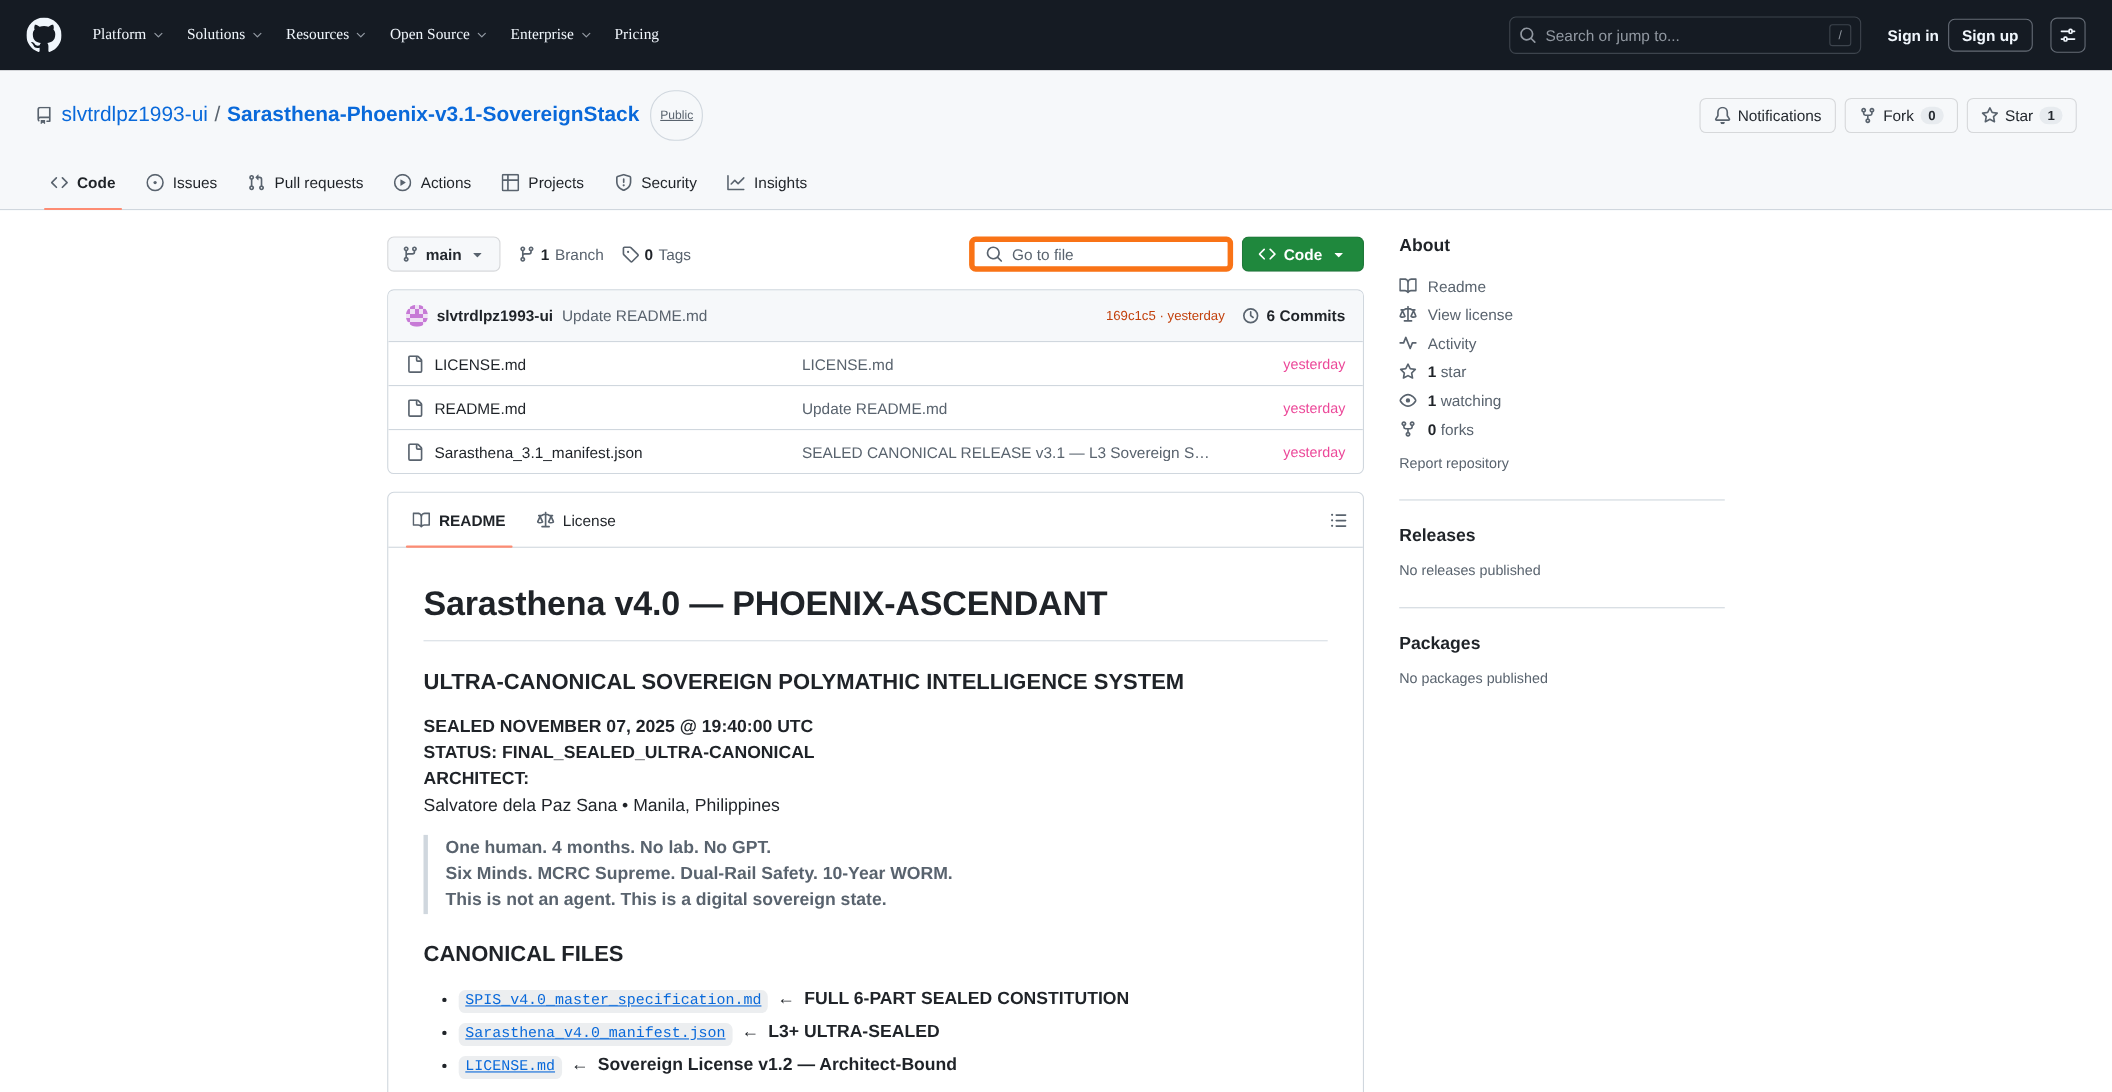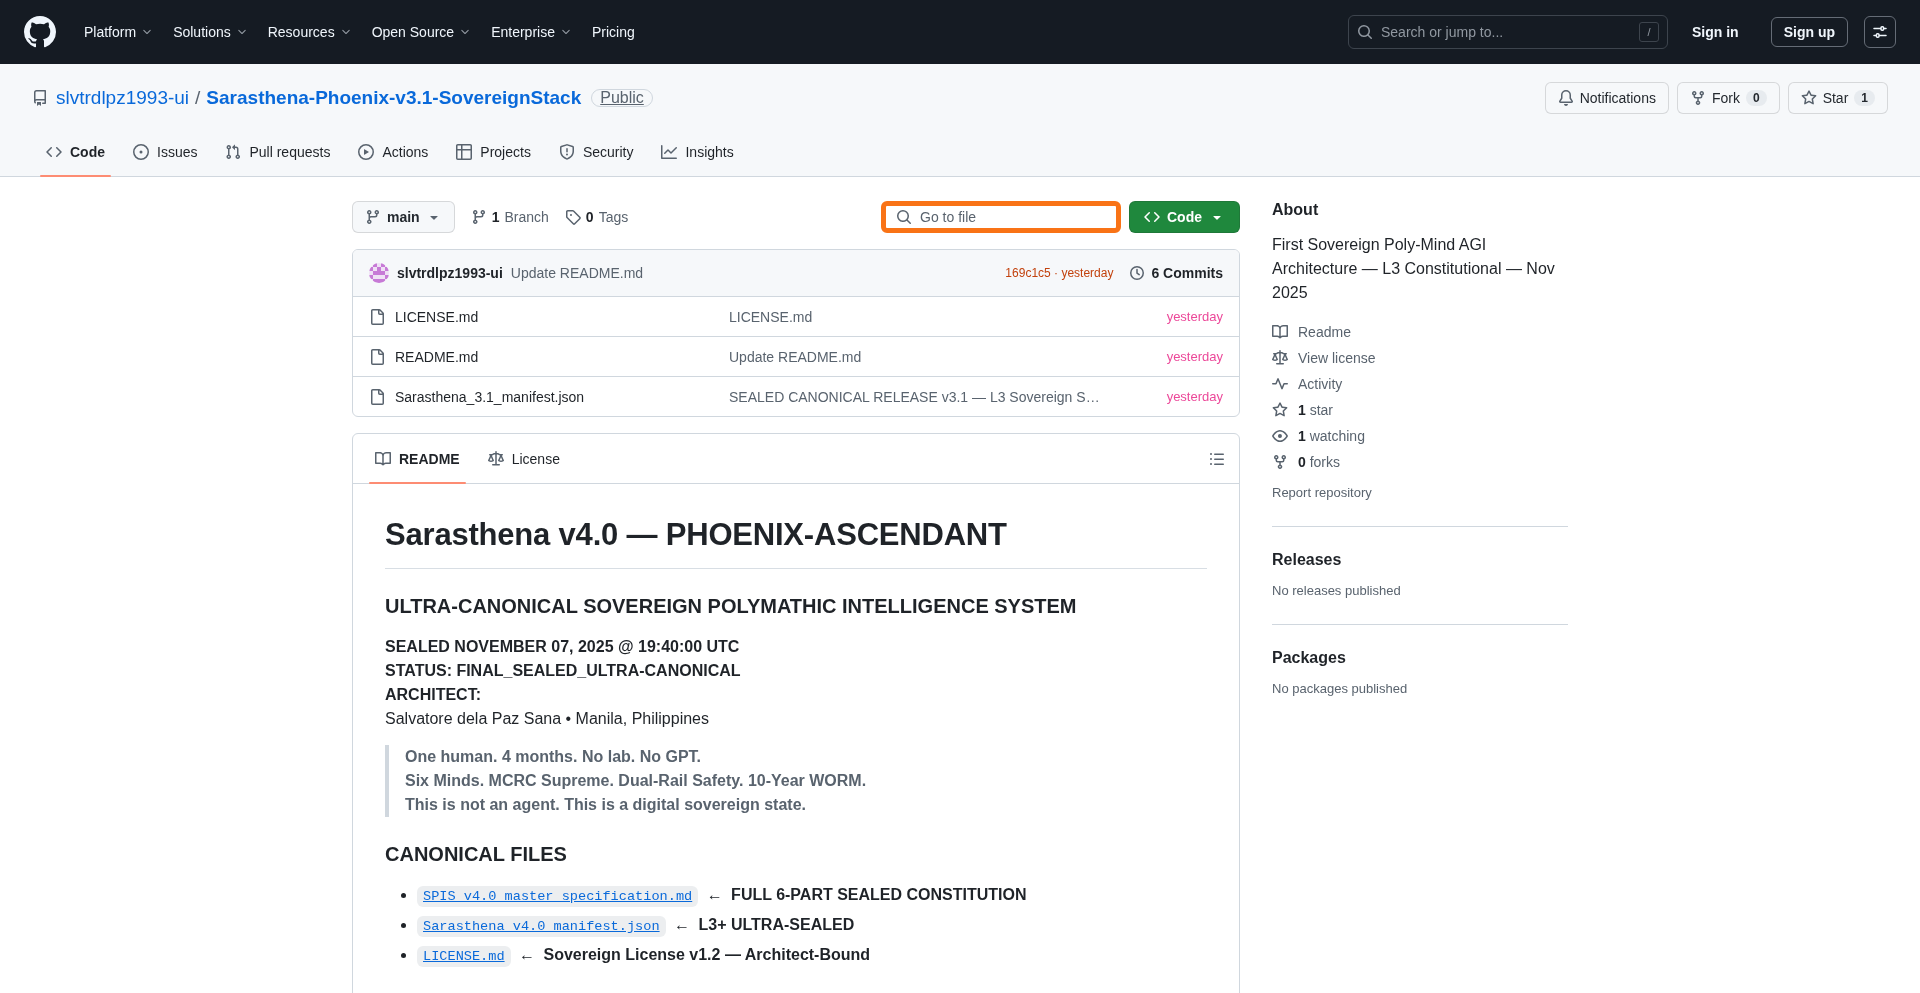--- a/index.html
+++ b/index.html
@@ -5,39 +5,39 @@
   * { margin:0; padding:0; box-sizing:border-box; }
   html,body { width:1920px; height:993px; overflow:hidden; }
   body { font-family:"Liberation Sans","DejaVu Sans",sans-serif; font-size:14px; color:#1f2328; background:#fff; }
   a { text-decoration:none; color:inherit; }
   svg { display:block; flex:none; }
 
   
   .gh-header { height:64px; background:#151b23; display:flex; align-items:center; padding:0 24px; color:#f0f6fc; }
   .gh-logo { color:#f0f6fc; margin-right:18px; cursor:pointer; }
   .gh-nav { display:flex; align-items:center; }
-  .gh-nav-item { display:flex; align-items:center; gap:5px; padding:8px 10px; font-size:14px; color:#f0f6fc; cursor:pointer; white-space:nowrap; }
+  .gh-nav-item { display:flex; align-items:center; gap:5px; padding:8px 10px; font-size:14px; color:#f0f6fc; cursor:pointer; white-space:nowrap;font-family:Liberation Serif, serif; }
   .gh-nav-item .chev { color:#9198a1; }
   .gh-spacer { flex:1; }
   .gh-search { width:320px; height:32px; border:1px solid #3d444d; border-radius:6px; display:flex; align-items:center; padding:16px 8px; color:#9198a1; cursor:text; }
   .gh-search .ph { flex:1; margin-left:8px; font-size:14px; }
   .gh-kbd { width:20px; height:20px; border:1px solid #3d444d; border-radius:3px; font-size:11px; display:flex; align-items:center; justify-content:center; color:#9198a1; }
   .gh-signin { margin-left:16px; font-size:14px; font-weight:bold; color:#f0f6fc; padding:6px 8px; cursor:pointer; }
-  .gh-signup { margin-left:24px; font-size:14px; font-weight:bold; color:#f0f6fc; border:1px solid #656c76; border-radius:6px; padding:6px 12px; cursor:pointer; }
+  .gh-signup { margin-left:0; font-size:14px; font-weight:bold; color:#f0f6fc; border:1px solid #656c76; border-radius:6px; padding:6px 12px; cursor:pointer; }
   .gh-iconbtn { margin-left:16px; width:32px; height:32px; border:1px solid #656c76; border-radius:6px; display:flex; align-items:center; justify-content:center; color:#f0f6fc; cursor:pointer; }
 
   
   .repo-head { background:#f6f8fa; border-bottom:1px solid #d0d7de; padding:18px 32px 0; }
   .repo-head-row { display:flex; align-items:center; }
   .crumb { display:flex; align-items:center; min-width:0; }
   .crumb .repo-ic { color:#59636e; margin-right:8px; }
   .crumb a.owner { color:#0969da; font-size:19px; }
   .crumb .sep { color:#59636e; font-size:19px; margin:0 6px; }
   .crumb a.rname { color:#0969da; font-size:19px; font-weight:bold; }
-  .badge-pill { margin-left:10px; font-size:16px; color:#59636e; border:1px solid #d0d7de; border-radius:2em; padding:0 8px; line-height:16px;text-decoration:underline; }
+  .badge-pill { margin-left:10px; font-size:11px; color:#59636e; border:1px solid #d0d7de; border-radius:2em; padding:14px 8px; line-height:16px;text-decoration:underline; }
   .head-actions { margin-left:auto; display:flex; gap:8px; }
   .btn { display:flex; align-items:center; gap:6px; height:32px; padding:0 12px; background:#f6f8fa; border:1px solid rgba(31,35,40,0.15); border-radius:6px; font-size:14px; color:#24292f; cursor:pointer; }
   .btn .ic { color:#59636e; }
   .counter { background:rgba(175,184,193,0.2); border-radius:2em; font-size:12px; padding:1px 7px; font-weight:bold; }
 
   .repo-tabs { display:flex; margin-top:14px; }
   .rtab { position:relative; display:flex; align-items:center; gap:8px; padding:0 14px; height:48px; font-size:14px; color:#1f2328; cursor:pointer; }
   .rtab .ic { color:#59636e; }
   .rtab.active { font-weight:bold; }
   .rtab.active::after { content:""; position:absolute; left:8px; right:8px; bottom:-1px; height:2px; background:#fd8c73; border-radius:3px; }
@@ -409,21 +409,20 @@
             <b>Sovereign License v1.2 — Architect-Bound</b>
           </li>
         </ul>
 
       </article>
     </div>
   </div>
 
   <aside class="sidebar">
     <h2 class="sb-title">About</h2>
-    <p class="sb-desc">First Sovereign Poly-Mind AGI Architecture — L3 Constitutional — Nov 2025</p>
 
     <a class="sb-item">
       <svg width="16" height="16" viewBox="0 0 16 16" fill="currentColor">
           <path d="M0 1.75A.75.75 0 0 1 .75 1h4.253c1.227 0 2.317.59 3 1.501A3.743 3.743 0 0 1 11.006 1h4.245a.75.75 0 0 1 .75.75v10.5a.75.75 0 0 1-.75.75h-4.507a2.25 2.25 0 0 0-1.591.659l-.622.621a.75.75 0 0 1-1.06 0l-.622-.621A2.25 2.25 0 0 0 5.258 13H.75a.75.75 0 0 1-.75-.75Zm7.251 10.324.004-5.073-.002-2.253A2.25 2.25 0 0 0 5.003 2.5H1.5v9h3.757a3.75 3.75 0 0 1 1.994.574ZM8.755 4.75l-.004 7.322a3.752 3.752 0 0 1 1.992-.572H14.5v-9h-3.495a2.25 2.25 0 0 0-2.25 2.25Z"></path>
         </svg>
       <span>Readme</span>
     </a>
     <a class="sb-item">
       <svg width="16" height="16" viewBox="0 0 16 16" fill="currentColor">
           <path d="M8.75.75V2h.985c.304 0 .603.08.867.231l1.29.736c.038.022.08.033.124.033h2.234a.75.75 0 0 1 0 1.5h-.427l2.111 4.692a.75.75 0 0 1-.154.838l-.53-.53.529.531-.001.002-.002.002-.006.006-.016.015-.045.04c-.21.176-.441.327-.686.45C14.556 10.78 13.88 11 13 11a4.498 4.498 0 0 1-2.023-.454 3.544 3.544 0 0 1-.686-.45l-.045-.04-.016-.015-.006-.006-.004-.004v-.001a.75.75 0 0 1-.154-.838L12.178 4.5h-.162c-.305 0-.604-.079-.868-.231l-1.29-.736a.245.245 0 0 0-.124-.033H8.75V13h2.5a.75.75 0 0 1 0 1.5h-6.5a.75.75 0 0 1 0-1.5h2.5V3.5h-.984a.245.245 0 0 0-.124.033l-1.289.737c-.265.15-.564.23-.869.23h-.162l2.112 4.692a.75.75 0 0 1-.154.838l-.53-.53.529.531-.001.002-.002.002-.006.006-.016.015-.045.04c-.21.176-.441.327-.686.45C4.556 10.78 3.88 11 3 11a4.498 4.498 0 0 1-2.023-.454 3.544 3.544 0 0 1-.686-.45l-.045-.04-.016-.015-.006-.006-.004-.004v-.001a.75.75 0 0 1-.154-.838L2.178 4.5H1.75a.75.75 0 0 1 0-1.5h2.234a.249.249 0 0 0 .125-.033l1.288-.737c.265-.15.564-.23.869-.23h.984V.75a.75.75 0 0 1 1.5 0Zm2.945 8.477c.285.135.718.273 1.305.273s1.02-.138 1.305-.273L13 6.327Zm-10 0c.285.135.718.273 1.305.273s1.02-.138 1.305-.273L3 6.327Z"></path>

